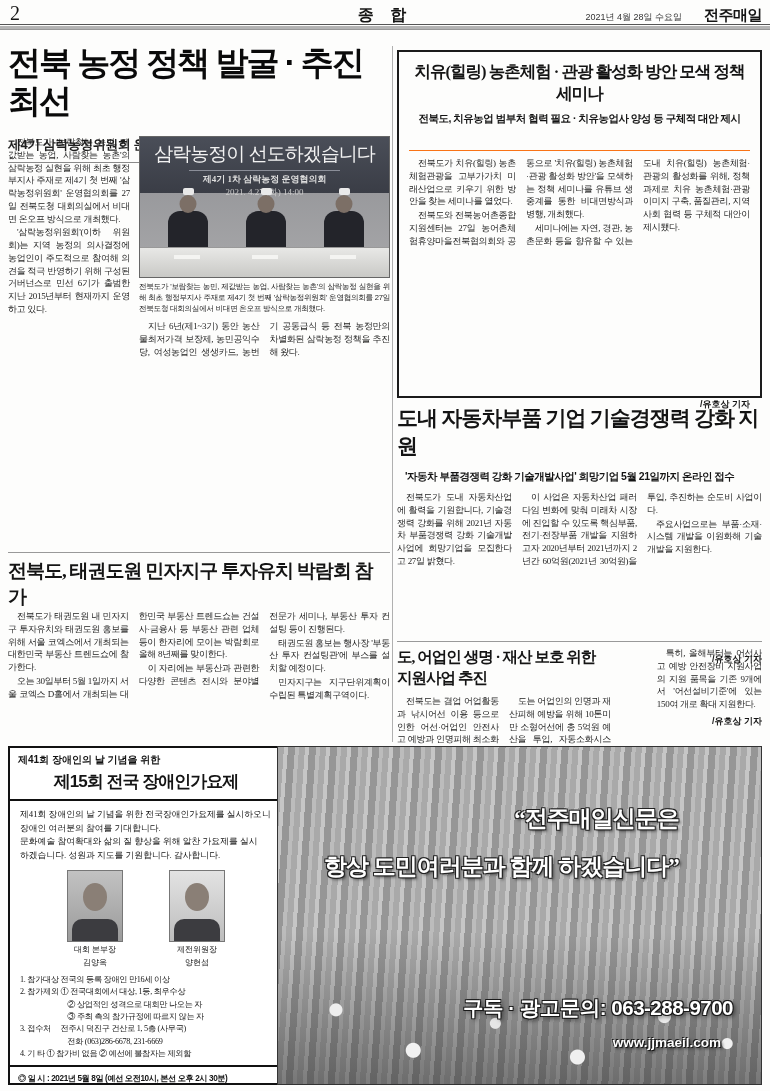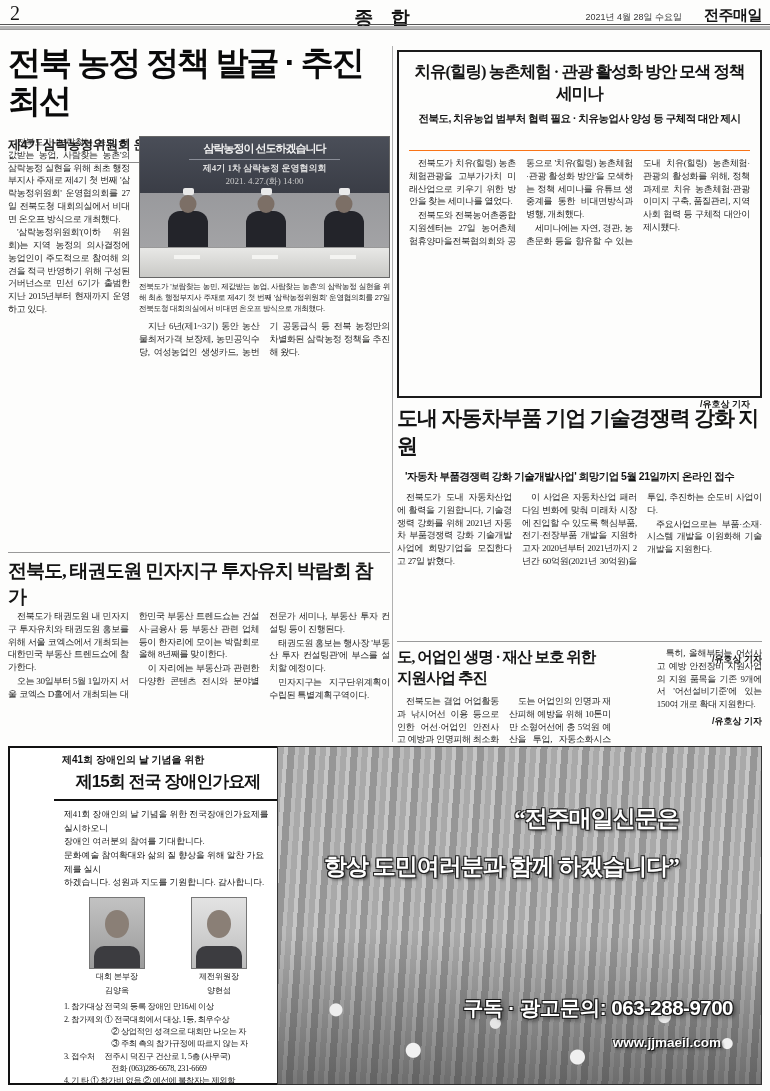--- a/index.html
+++ b/index.html
@@ -6,21 +6,21 @@
   html,body { background:#e8e8e8; }
   body { width:770px; height:1091px; position:relative; margin:0 auto;
          font-family:"Liberation Serif","DejaVu Serif",serif; color:#141414; }
   .page { position:absolute; inset:0; background:#fdfdfc; overflow:hidden; }
   .abs { position:absolute; }
 
   
   .hdr-pagenum { left:10px; top:2px; font-size:20px; font-family:"Liberation Serif",serif; }
   .hdr-section { left:0; right:0; top:5px; text-align:center;
                  font-family:"Liberation Sans","DejaVu Sans",sans-serif;
-                 font-weight:bold; font-size:19px; letter-spacing:6px; }
+                 font-weight:bold; font-size:16px; letter-spacing:6px; }
   .hdr-date { right:88px; top:11px; font-size:9px; color:#333;
               font-family:"Liberation Sans",sans-serif; }
   .hdr-paper { right:8px; top:6px; font-size:15px; font-weight:900;
                font-family:"Liberation Sans","DejaVu Sans",sans-serif; letter-spacing:-0.5px; }
   .hdr-rule1 { left:0; right:0; top:24px; height:1px; background:#555; }
   .hdr-rule2 { left:0; right:0; top:26px; height:4px; background:#b4b4b4; border-bottom:1px solid #999; }
 
   
   .body-text { font-size:9px; line-height:1.42; text-align:justify; letter-spacing:-0.3px; color:#1c1c1c; }
   .body-text p { text-indent:9px; margin-bottom:1px; }
@@ -38,21 +38,21 @@
   .main-subrule { margin-top:8px; border-bottom:1px solid #8a8a8a; }
   .main-body { left:8px; top:136px; width:382px; height:416px; display:flex; gap:9px; }
   .main-col1 { width:122px; }
   .main-right { width:251px; position:relative; }
 
   
   .photo { width:251px; height:142px; background:linear-gradient(#8f9094,#a8a8aa); position:relative; overflow:hidden;
            border:1px solid #666; }
   .photo-banner { position:absolute; left:0; right:0; top:0; height:56px;
                   background:linear-gradient(#4a4e58,#3a3d46); color:#f2f2f2; text-align:center; padding-top:4px; }
-  .photo-banner .b1 { font-family:"Liberation Sans",sans-serif; font-weight:700; font-size:11px; letter-spacing:-1px; }
+  .photo-banner .b1 { font-family:"Liberation Sans",sans-serif; font-weight:400; font-size:19px; letter-spacing:-1px; }
   .photo-banner .b2 { font-size:9px; margin-top:3px; font-weight:bold; color:#ddd;
                       border-top:1px solid #8b8e98; display:inline-block; padding:2px 14px 0; }
   .photo-banner .b3 { font-size:9px; color:#ccc; }
   .photo-table { position:absolute; left:0; right:0; bottom:0; height:30px;
                  background:linear-gradient(#e8e8e6,#c9c9c6); border-top:1px solid #999; }
   .person { position:absolute; width:40px; height:38px; bottom:28px;
             background:#23242a; border-radius:12px 12px 0 0; }
   .person .head { position:absolute; left:50%; transform:translateX(-50%); top:-16px;
                   width:17px; height:18px; border-radius:50%; background:#7c6f66; }
   .person .mask { position:absolute; left:50%; transform:translateX(-50%); top:-7px;
@@ -88,21 +88,21 @@
   .tkd-headline { font-size:19px; font-weight:bold; letter-spacing:-1px; }
   .tkd-body { height:148px; }
 
   
   .fish-art { left:397px; top:647px; width:365px; height:95px; display:flex; gap:10px; }
   .fish-left { width:238px; }
   .fish-headline { font-size:15.5px; font-weight:bold; letter-spacing:-1px; margin-bottom:6px; }
   .fish-right { width:117px;margin-left:36px; }
 
   
-  .contest { left:8px; top:746px; width:276px; height:339px; border:2px solid #111; background:#fff;padding-left:44px; }
+  .contest { left:8px; top:746px; width:276px; height:339px; border:2px solid #111; background:#fff; }
   .c-head { padding:5px 8px 4px; border-bottom:2px solid #111; }
   .c-pretitle { font-family:"Liberation Sans",sans-serif; font-weight:bold; font-size:10px; }
   .c-title { text-align:center; font-family:"Liberation Sans",sans-serif; font-weight:900;
              font-size:17px; letter-spacing:-1px; margin:3px 0 2px; }
   .c-intro { padding:7px 10px 2px; font-size:8.8px; line-height:1.55; }
   .c-photos { display:flex; justify-content:center; gap:44px; margin:5px 0 2px; }
   .c-fig { width:58px; text-align:center; }
   .portrait { width:56px; height:72px; margin:0 auto; border:1px solid #777; position:relative; overflow:hidden; }
   .portrait .p-head { position:absolute; left:50%; transform:translateX(-50%); top:12px;
                       width:24px; height:28px; border-radius:50%; background:#8a7f76; }

